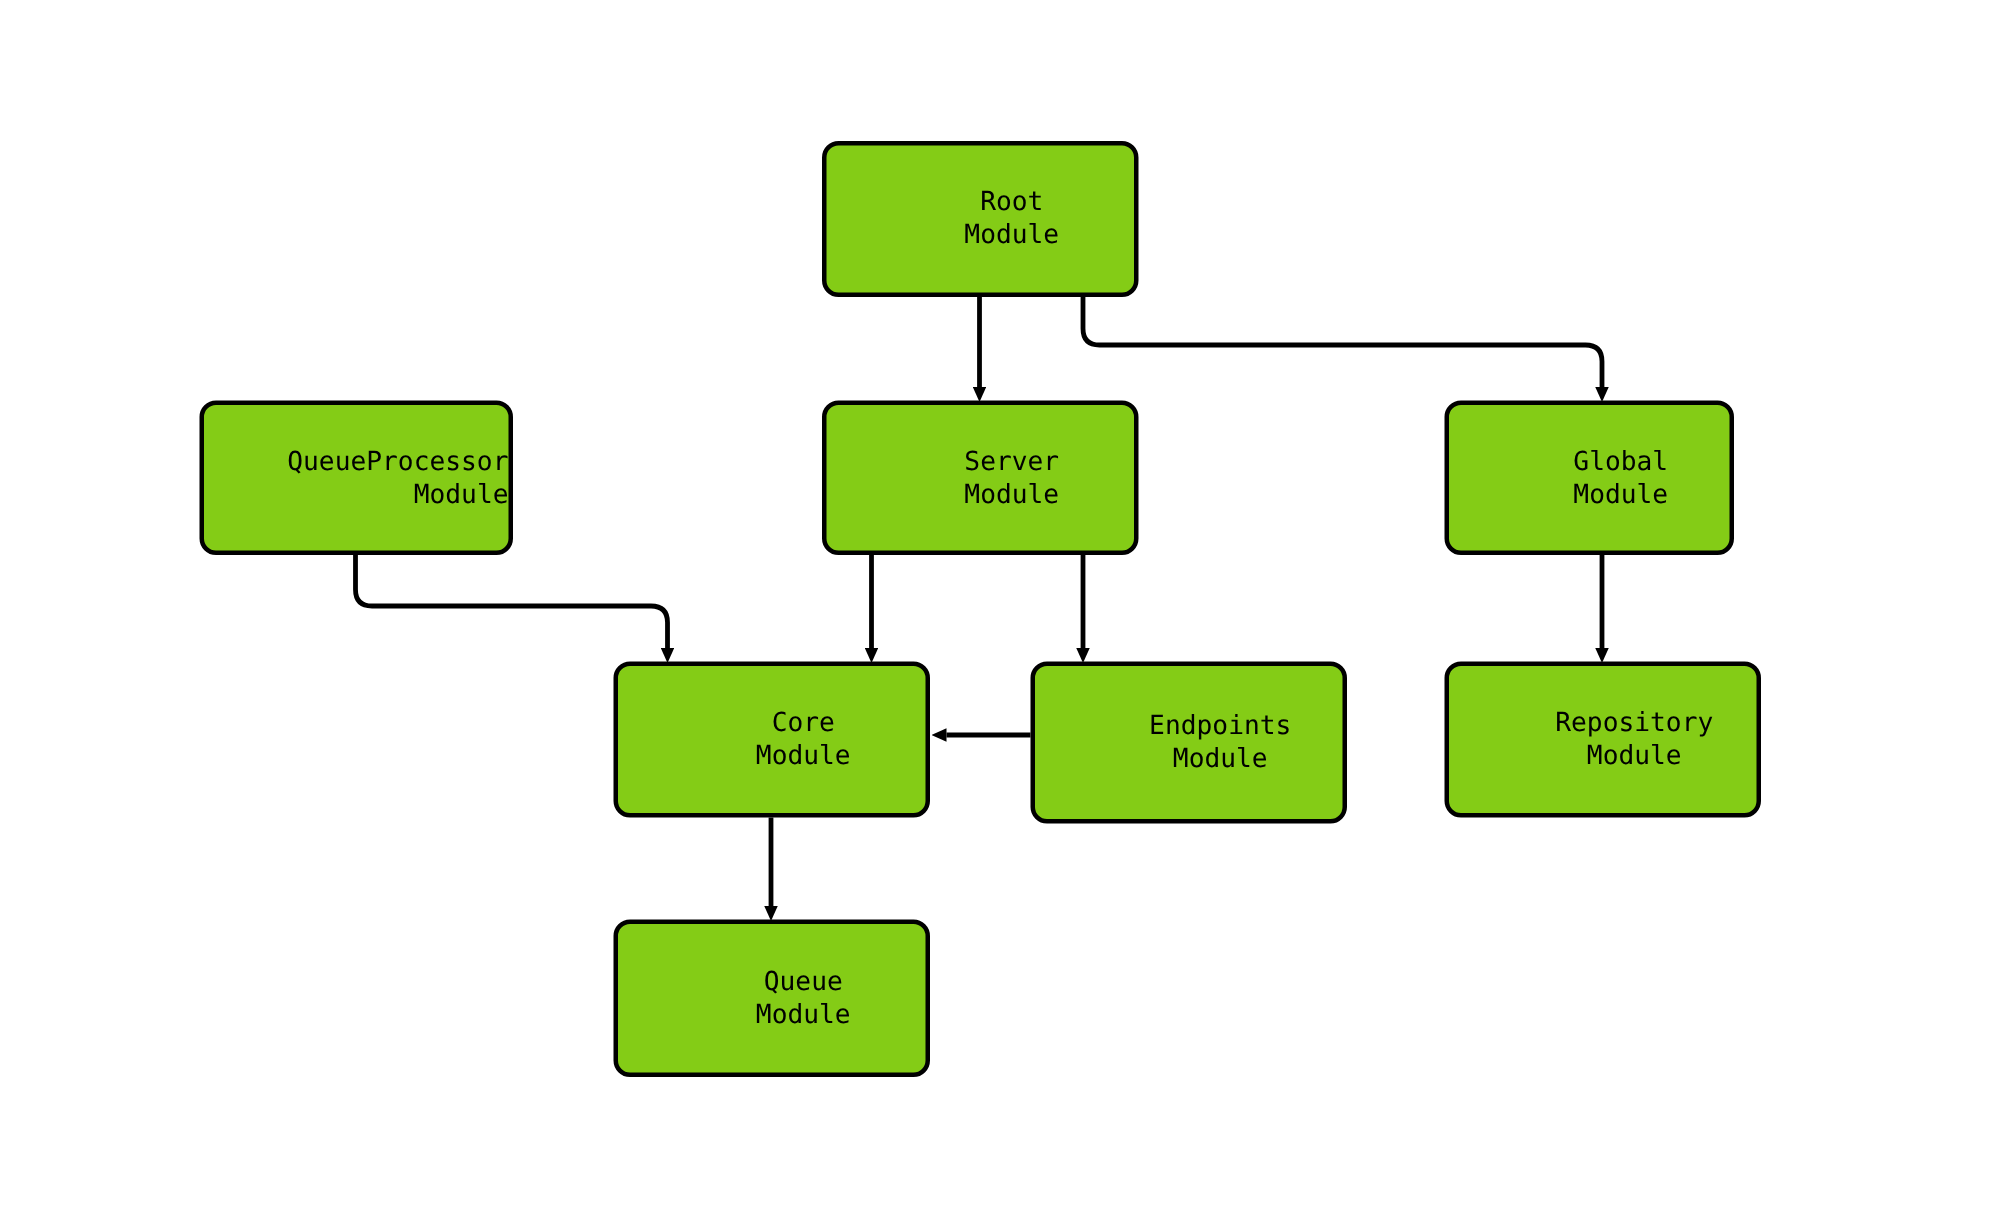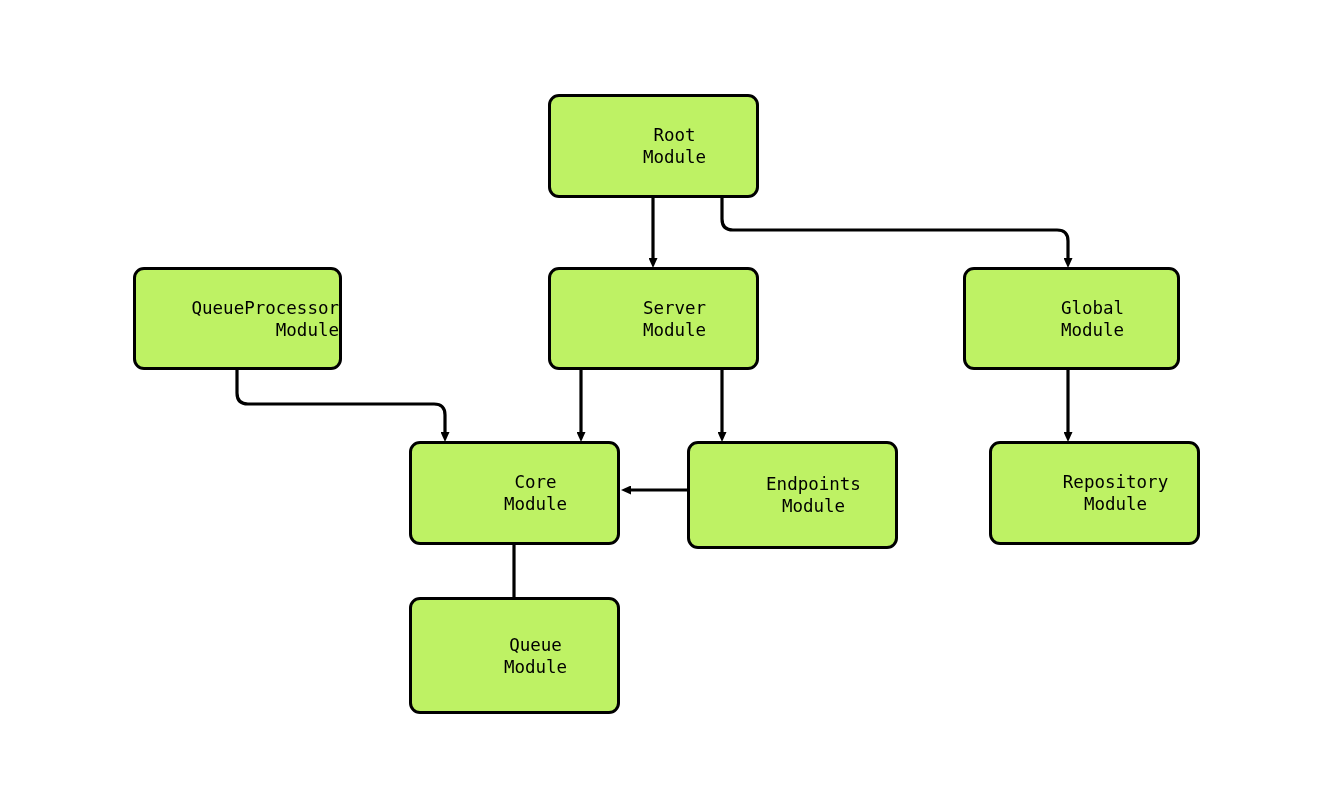--- a/index.html
+++ b/index.html
@@ -23,21 +23,21 @@
   #edge-layer {
     position: absolute;
     left: 0;
     top: 0;
     width: 1337px;
     height: 809px;
   }
   .node {
     position: absolute;
     box-sizing: border-box;
-    background: #bef264;
+    background: #84cc16;
     border: 3.2px solid #000000;
     border-radius: 11px;
     display: flex;
     flex-direction: column;
     align-items: center;
     justify-content: center;
     z-index: 2;
     padding-left: 42px;
   }
   .node-label {
@@ -81,38 +81,38 @@
   <div class="node" style="left: 133px; top: 267px; width: 209px; height: 103px; border-color: rgb(0, 0, 0); align-items: flex-end;">
     <div class="node-label">QueueProcessor</div>
     <div class="node-label">Module</div>
   </div>
 
   <div class="node" style="left: 548px; top: 267px; width: 211px; height: 103px; border-color: rgb(0, 0, 0);">
     <div class="node-label">Server</div>
     <div class="node-label">Module</div>
   </div>
 
-  <div class="node" style="left: 963px; top: 267px; width: 217px; height: 103px; border-color: rgb(0, 0, 0);">
+  <div class="node" style="left: 963px; top: 267px; width: 193px; height: 103px; border-color: rgb(0, 0, 0);">
     <div class="node-label">Global</div>
     <div class="node-label">Module</div>
   </div>
 
   <div class="node" style="left: 409px; top: 441px; width: 211px; height: 104px; border-color: rgb(0, 0, 0);">
     <div class="node-label">Core</div>
     <div class="node-label">Module</div>
   </div>
 
   <div class="node" style="left: 687px; top: 441px; width: 211px; height: 108px; border-color: rgb(0, 0, 0);">
     <div class="node-label">Endpoints</div>
     <div class="node-label">Module</div>
   </div>
 
-  <div class="node" style="left: 963px; top: 441px; width: 211px; height: 104px; border-color: rgb(0, 0, 0); margin-left: 26px;">
+  <div class="node" style="left: 963px; top: 441px; width: 211px; height: 104px; border-color: rgb(0, 0, 0);">
     <div class="node-label">Repository</div>
     <div class="node-label">Module</div>
   </div>
 
-  <div class="node" style="left: 409px; top: 597px; width: 211px; height: 117px; border-color: rgb(0, 0, 0);">
+  <div class="node" style="left: 409px; top: 613px; width: 211px; height: 105px; border-color: rgb(0, 0, 0);">
     <div class="node-label">Queue</div>
     <div class="node-label">Module</div>
   </div>
 
 </div>
 
 </body></html>

